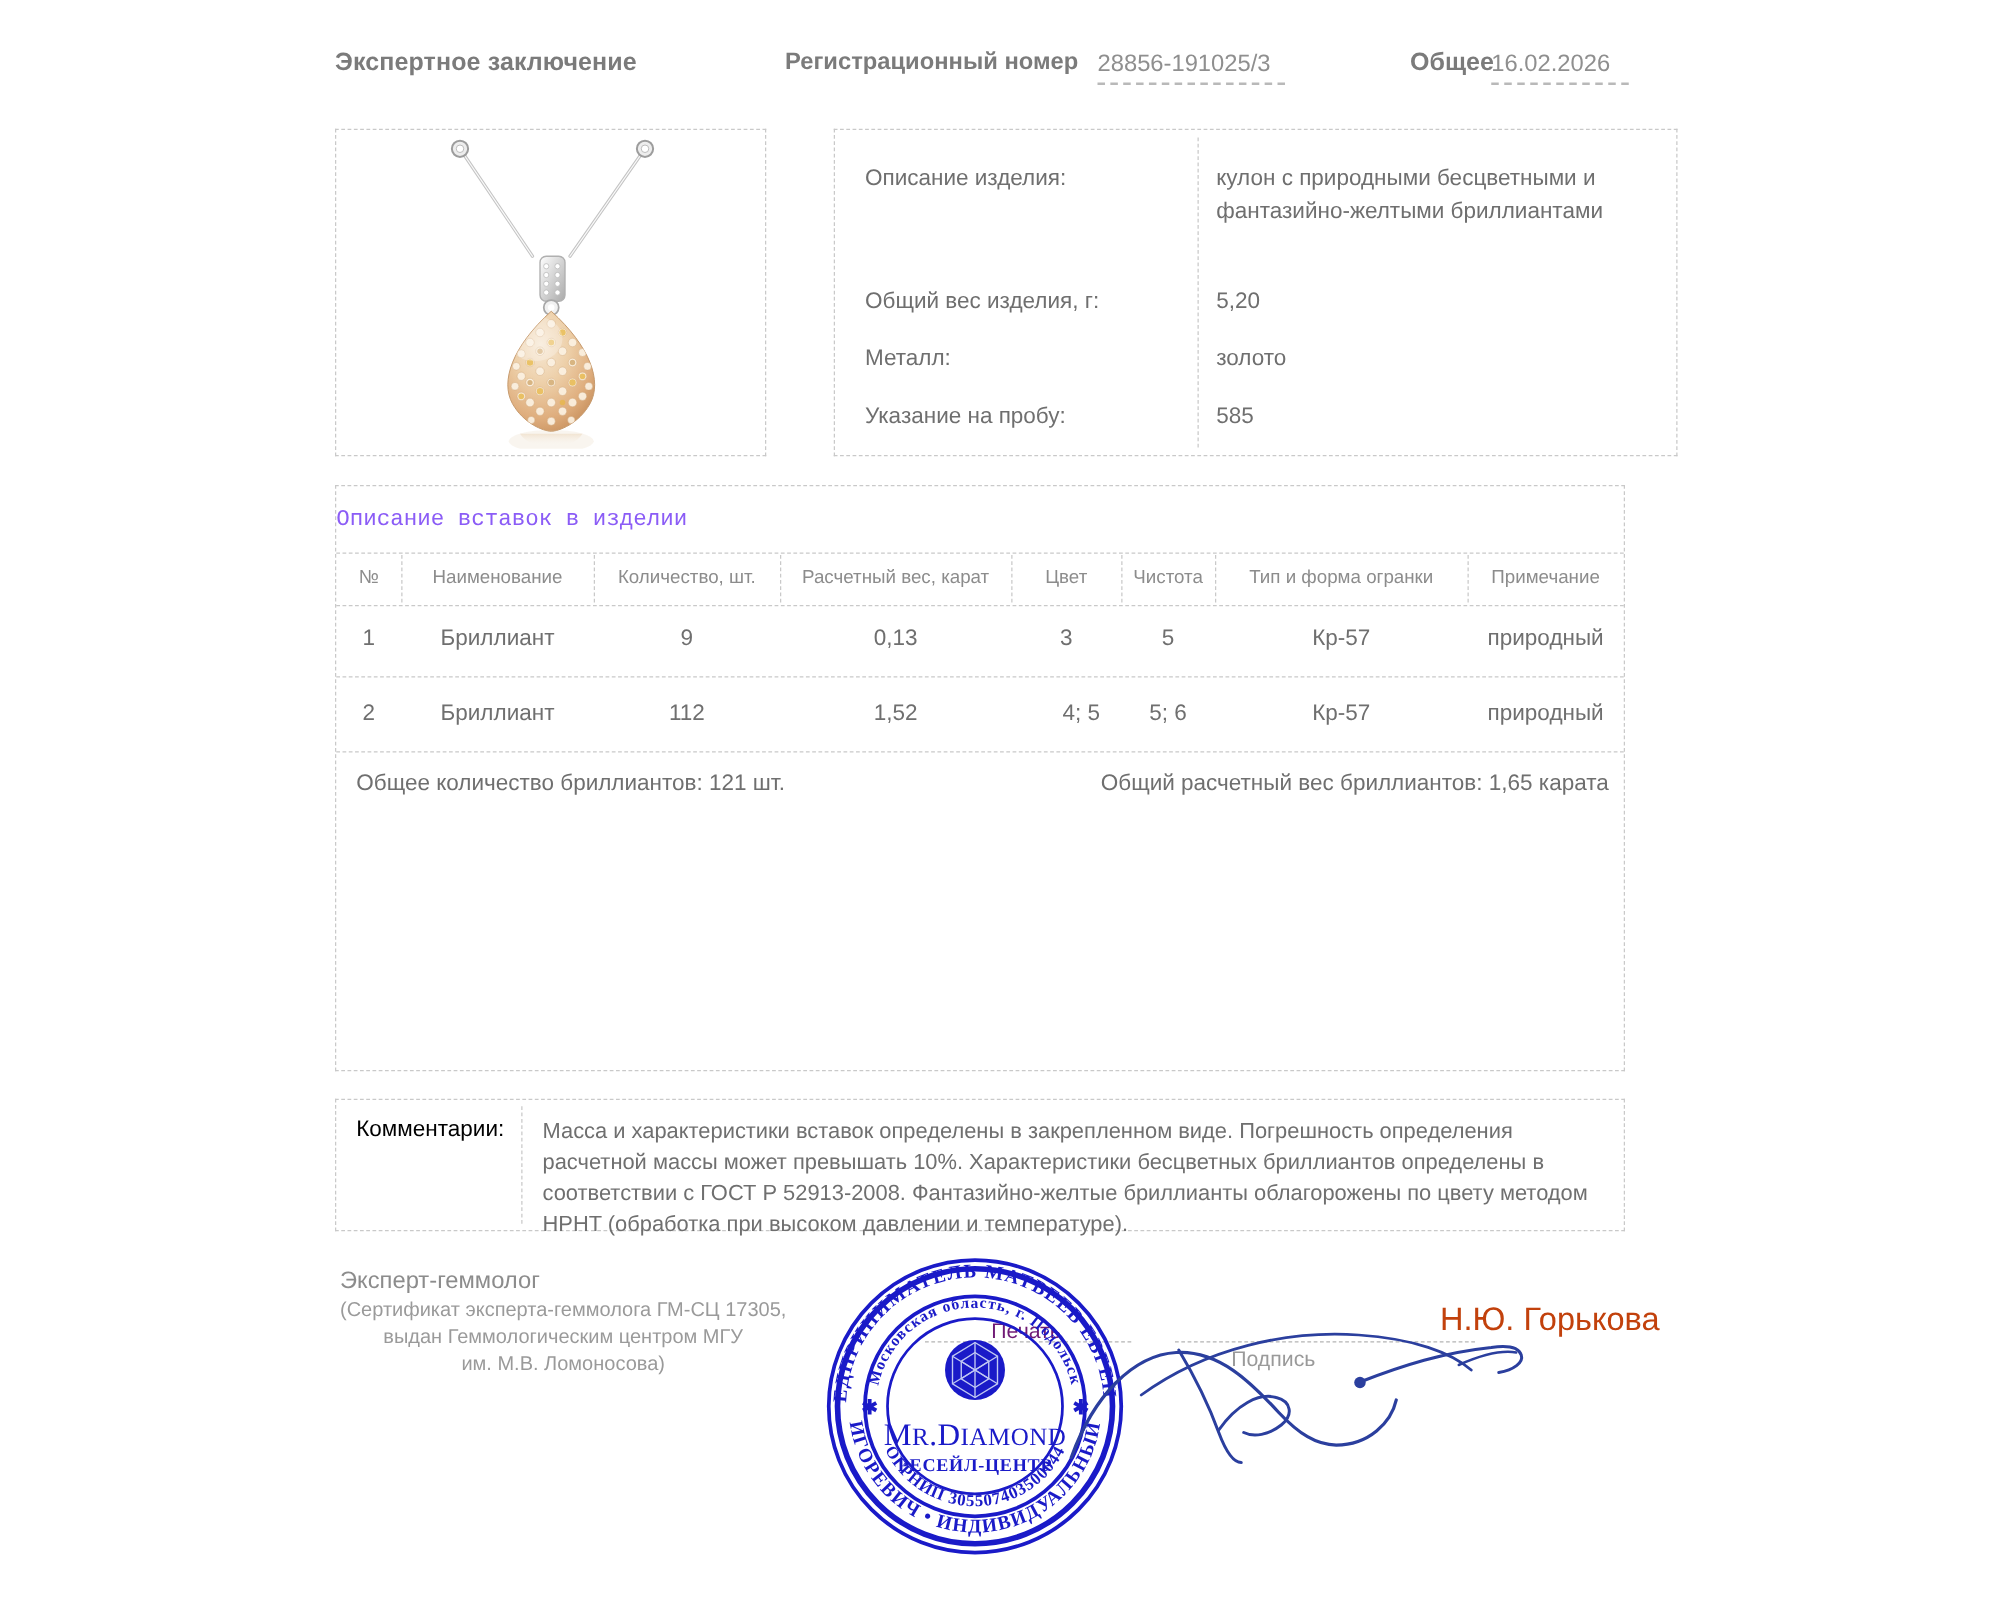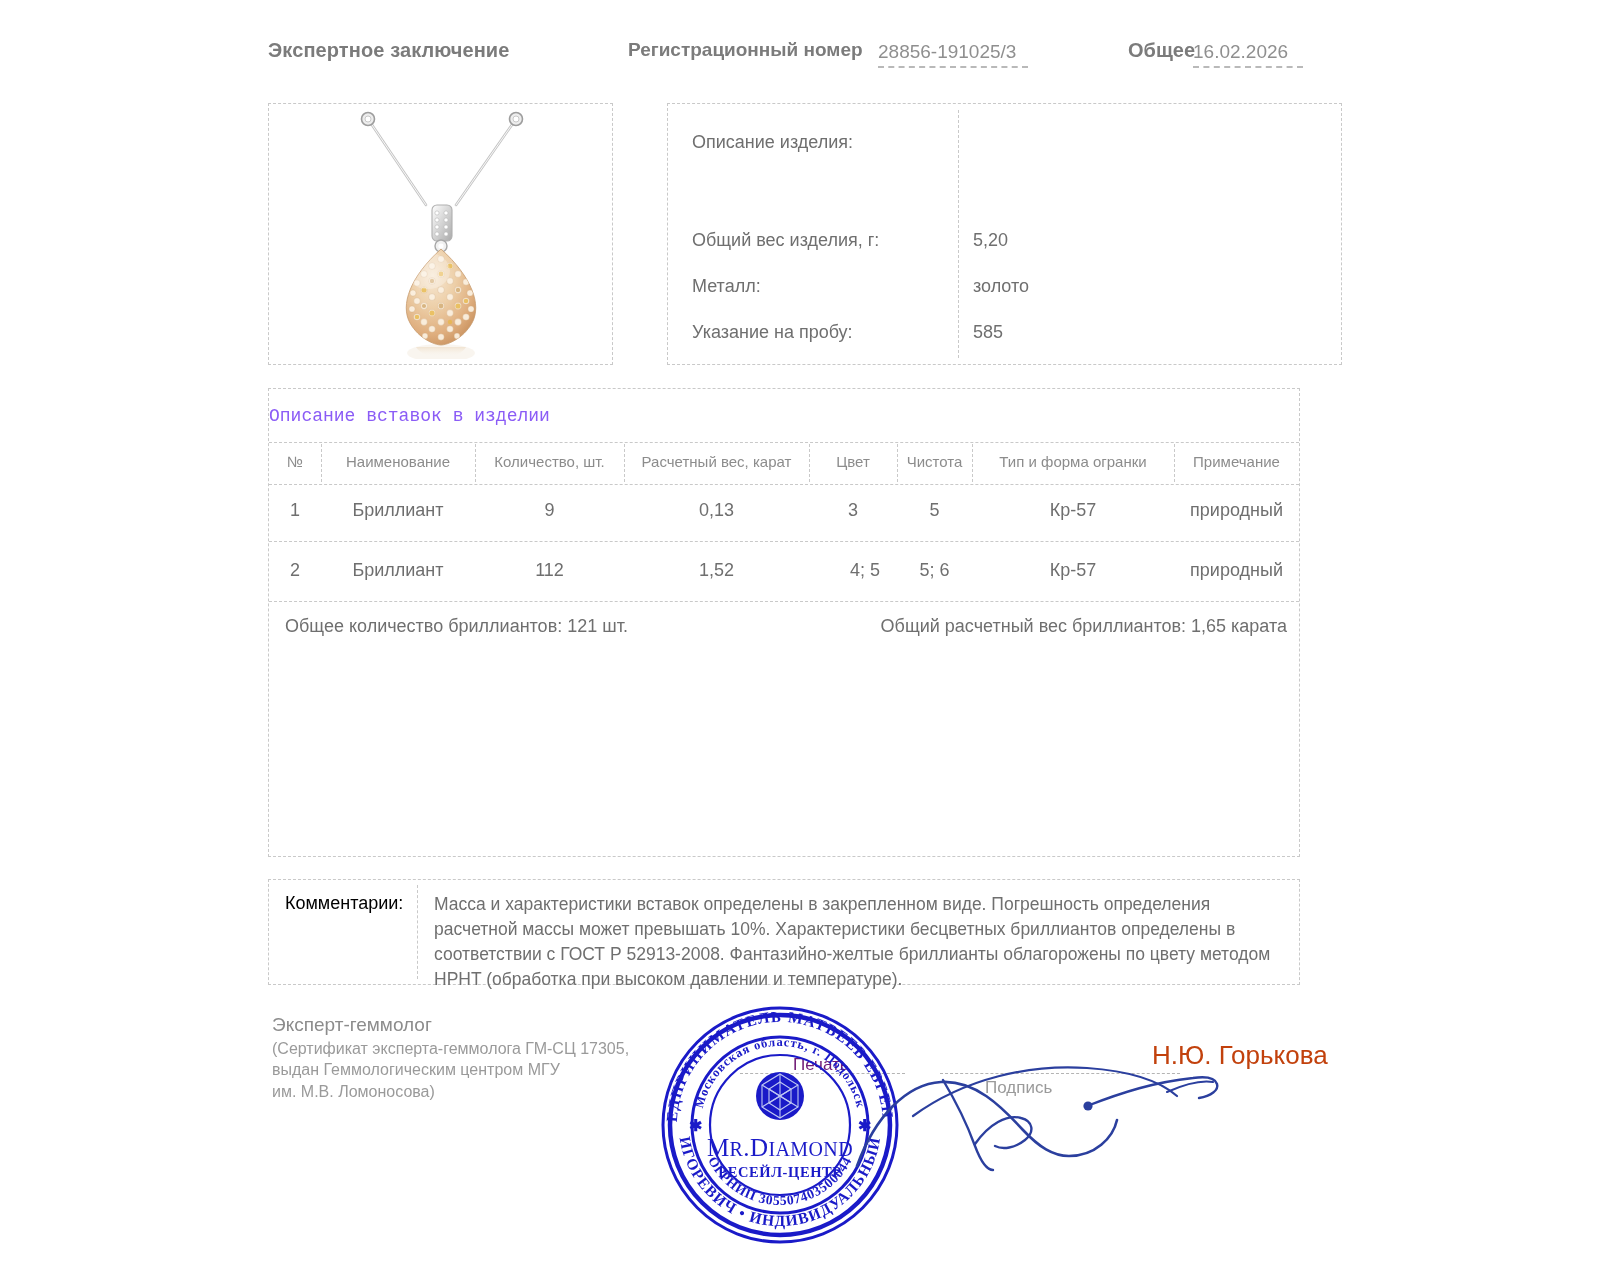--- a/index.html
+++ b/index.html
@@ -137,21 +137,21 @@
   .comments-divider {
     position: absolute; left: 148px; top: 5px; bottom: 5px;
     border-left: 1.5px dashed #c9c9c9;
   }
   .comments-text {
     position: absolute; left: 165px; top: 12px; right: 12px;
     font-size: 17.5px; line-height: 1.42; color: #6f6f6f;
   }
 
   
-  .footer { position: absolute; left: 0; top: 1000px; width: 1600px; height: 280px; }
+  .footer { position: absolute; left: 0; top: 1000px; width: 1600px; height: 280px; text-align: center; }
   .expert-title {
     position: absolute; left: 272px; top: 14px;
     font-size: 19px; color: #8c8c8c;
   }
   .expert-sub {
     position: absolute; left: 272px; top: 38px;
     font-size: 16px; line-height: 1.33; color: #9a9a9a;
   }
   .seal-line {
     position: absolute; left: 740px; top: 73px; width: 165px;
@@ -307,20 +307,24 @@
         <ellipse cx="165" cy="244" rx="34" ry="9" fill="#e0c6a4" opacity="0.18"></ellipse>
         <path d="M140 238 C148 252 182 252 190 238 Z" fill="url(#gref)"></path>
       </svg>
     </div>
   </div>
 
   <div class="dbox" id="info-box">
     <div class="info-divider"></div>
 
     <div class="info-label" style="top:28px">Описание изделия:</div>
+    <div class="info-value" style="top:28px">
+      <span>кулон с природными бесцветными и</span>
+      <span class="l2">фантазийно-желтыми бриллиантами</span>
+    </div>
 
     <div class="info-label" style="top:126px">Общий вес изделия, г:</div>
     <div class="info-value" style="top:126px">5,20</div>
 
     <div class="info-label" style="top:172px">Металл:</div>
     <div class="info-value" style="top:172px">золото</div>
 
     <div class="info-label" style="top:218px">Указание на пробу:</div>
     <div class="info-value" style="top:218px">585</div>
   </div>

